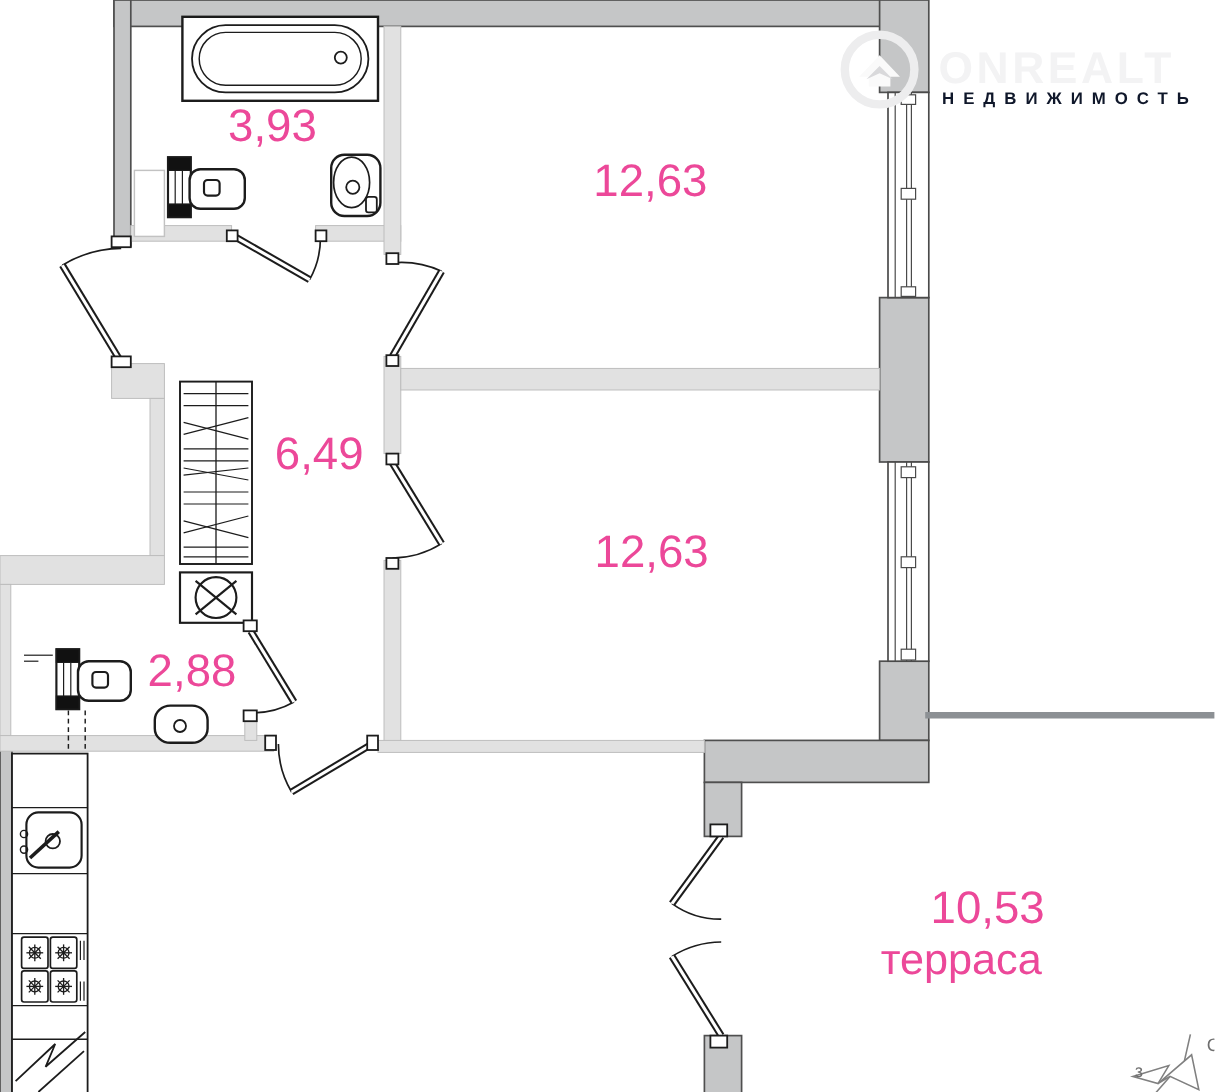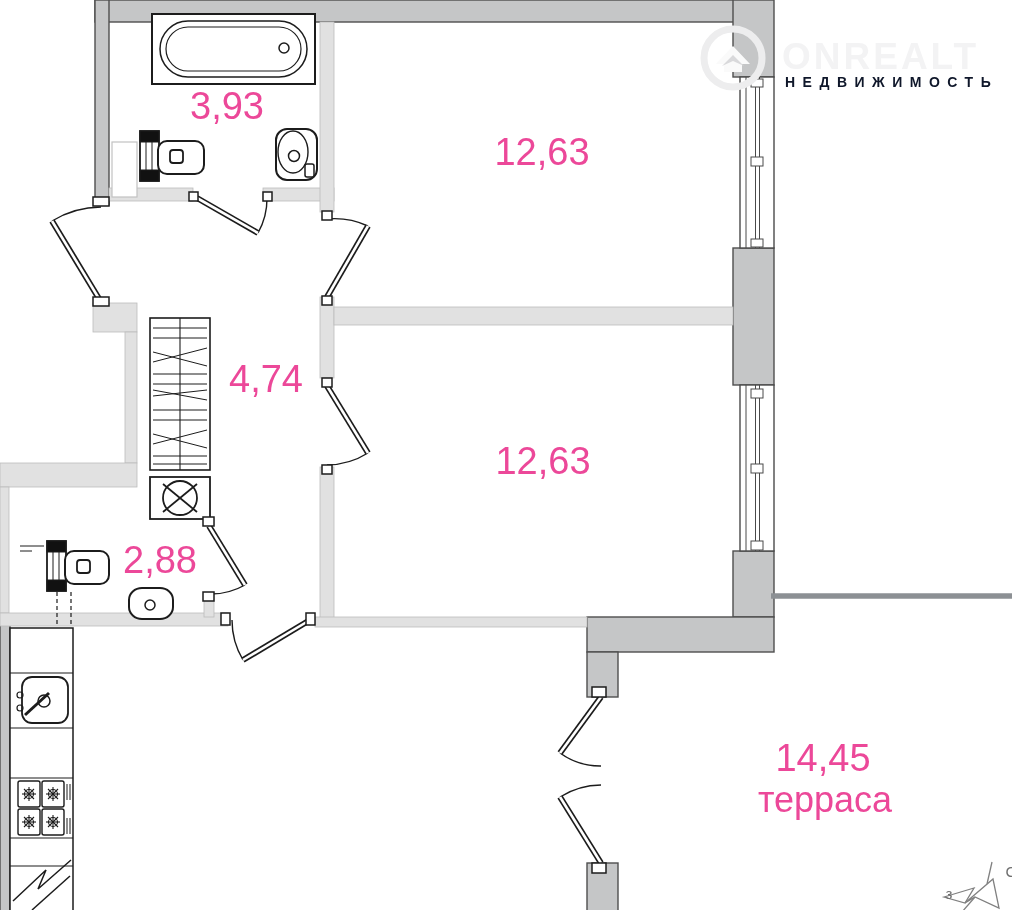--- a/index.html
+++ b/index.html
@@ -289,22 +289,22 @@
       <circle cx="35" cy="36" r="29" fill="none" stroke="#ededee" stroke-width="7"></circle>
       <polygon points="18,42 35,24 52,42 44,42 44,50 26,50 26,42" fill="#fafafa"></polygon>
       <polygon points="24,44 35,33 46,44 35,39" fill="#d9d9db"></polygon>
     </svg>
     <div class="wm-brand">ONREALT</div>
     <div class="wm-sub">НЕДВИЖИМОСТЬ</div>
   </div>
 
   <div class="room-label" style="left:227px;top:106px">3,93</div>
   <div class="room-label" style="left:542px;top:152px">12,63</div>
-  <div class="room-label" style="left:266px;top:379px">4,74</div>
+  <div class="room-label" style="left:266px;top:379px">6,49</div>
   <div class="room-label" style="left:543px;top:461px">12,63</div>
   <div class="room-label" style="left:160px;top:560px">2,88</div>
-  <div class="room-label" style="left:823px;top:758px">14,45</div>
-  <div class="room-label terrace-name" style="left:825px;top:800px">терраса</div>
+  <div class="room-label" style="left:823px;top:758px">10,53</div>
+  <div class="room-label terrace-name" style="left:801px;top:800px">терраса</div>
 
   <div class="compass-label" style="left:1011px;top:871px">С</div>
   <div class="compass-label" style="left:949px;top:893px">з</div>
 
 </div>
 
 </body></html>

